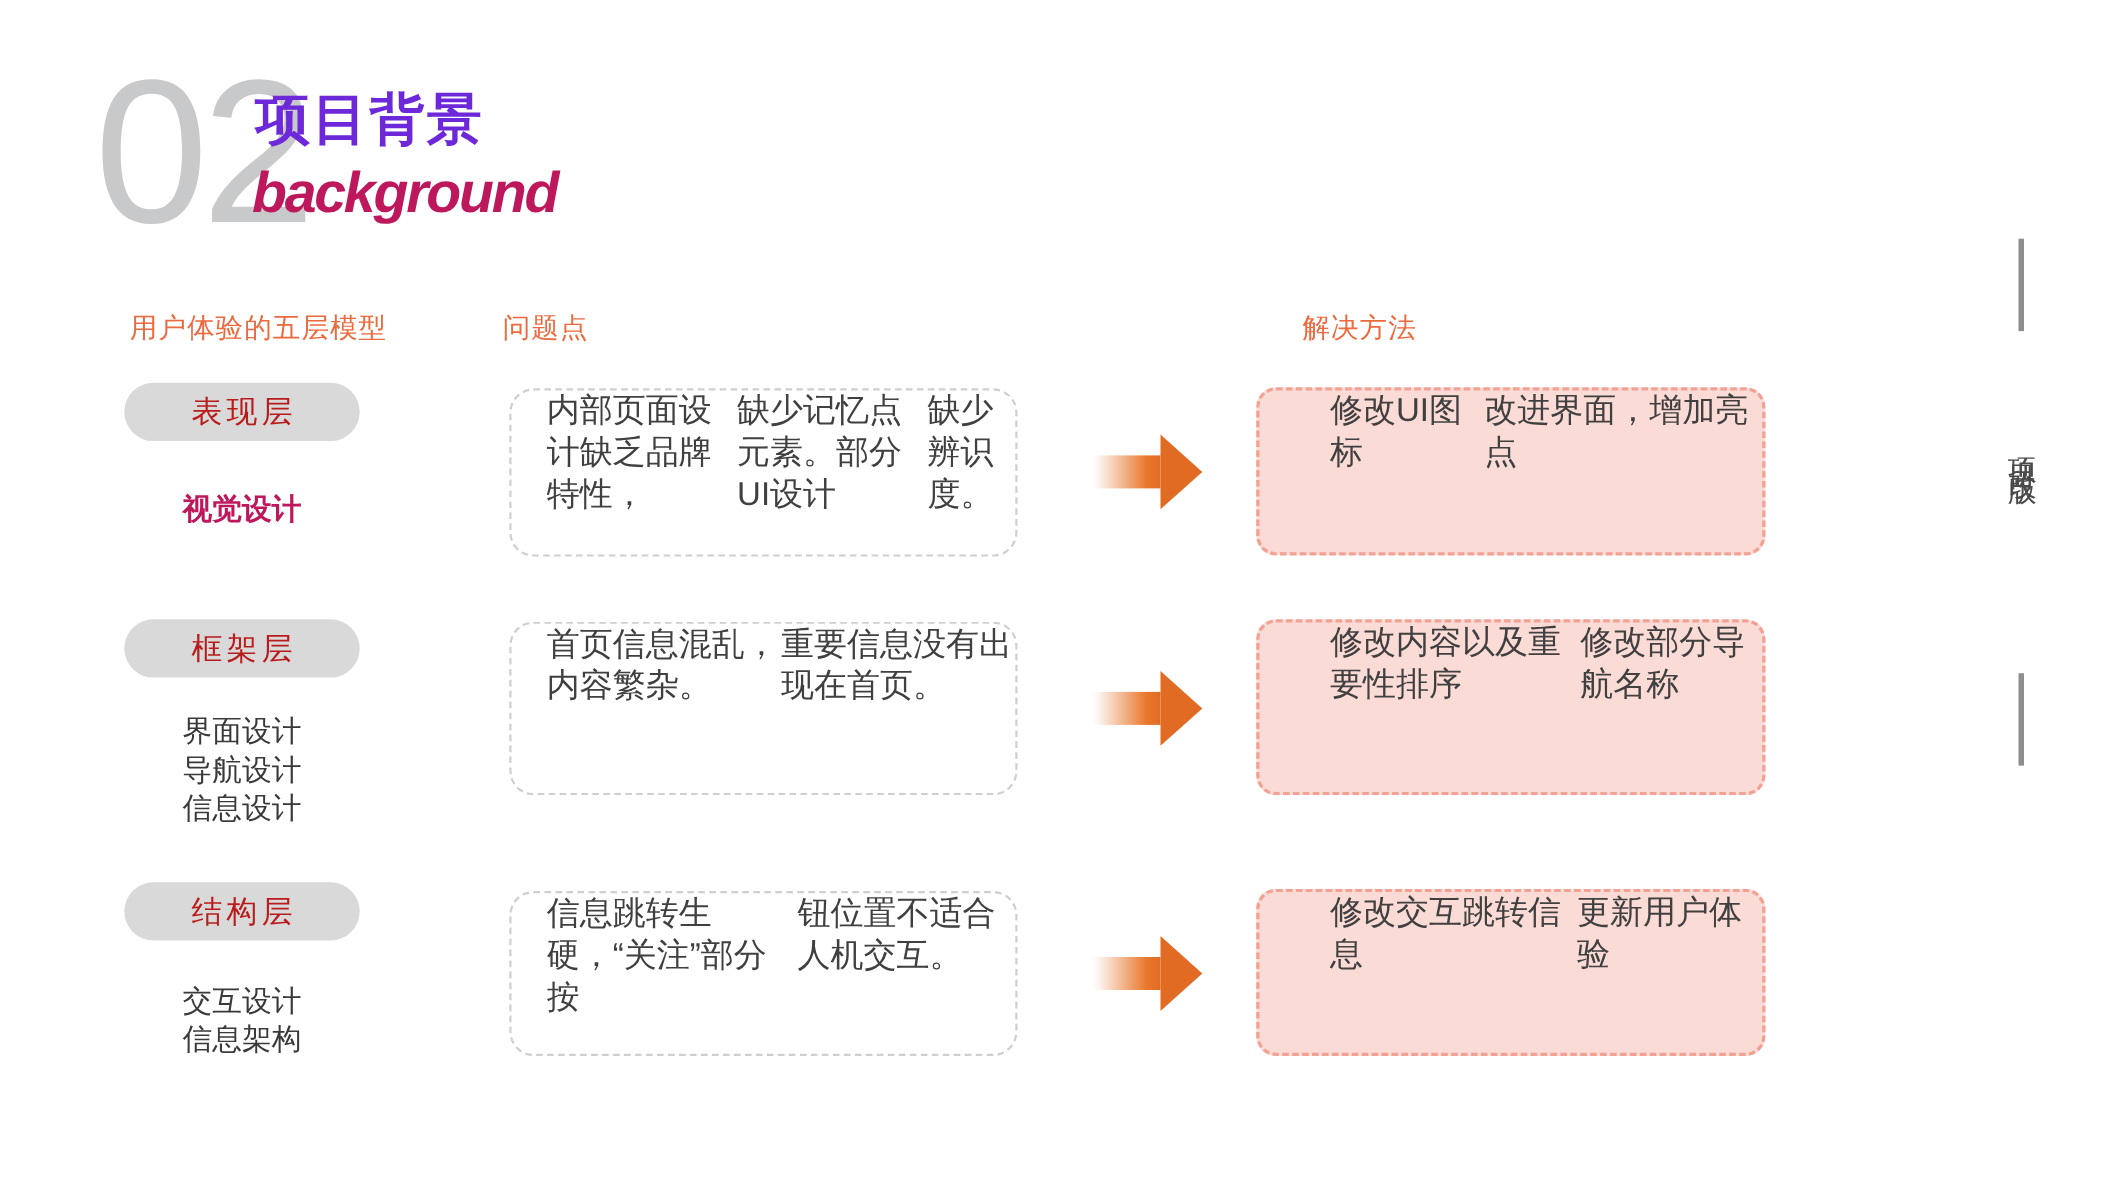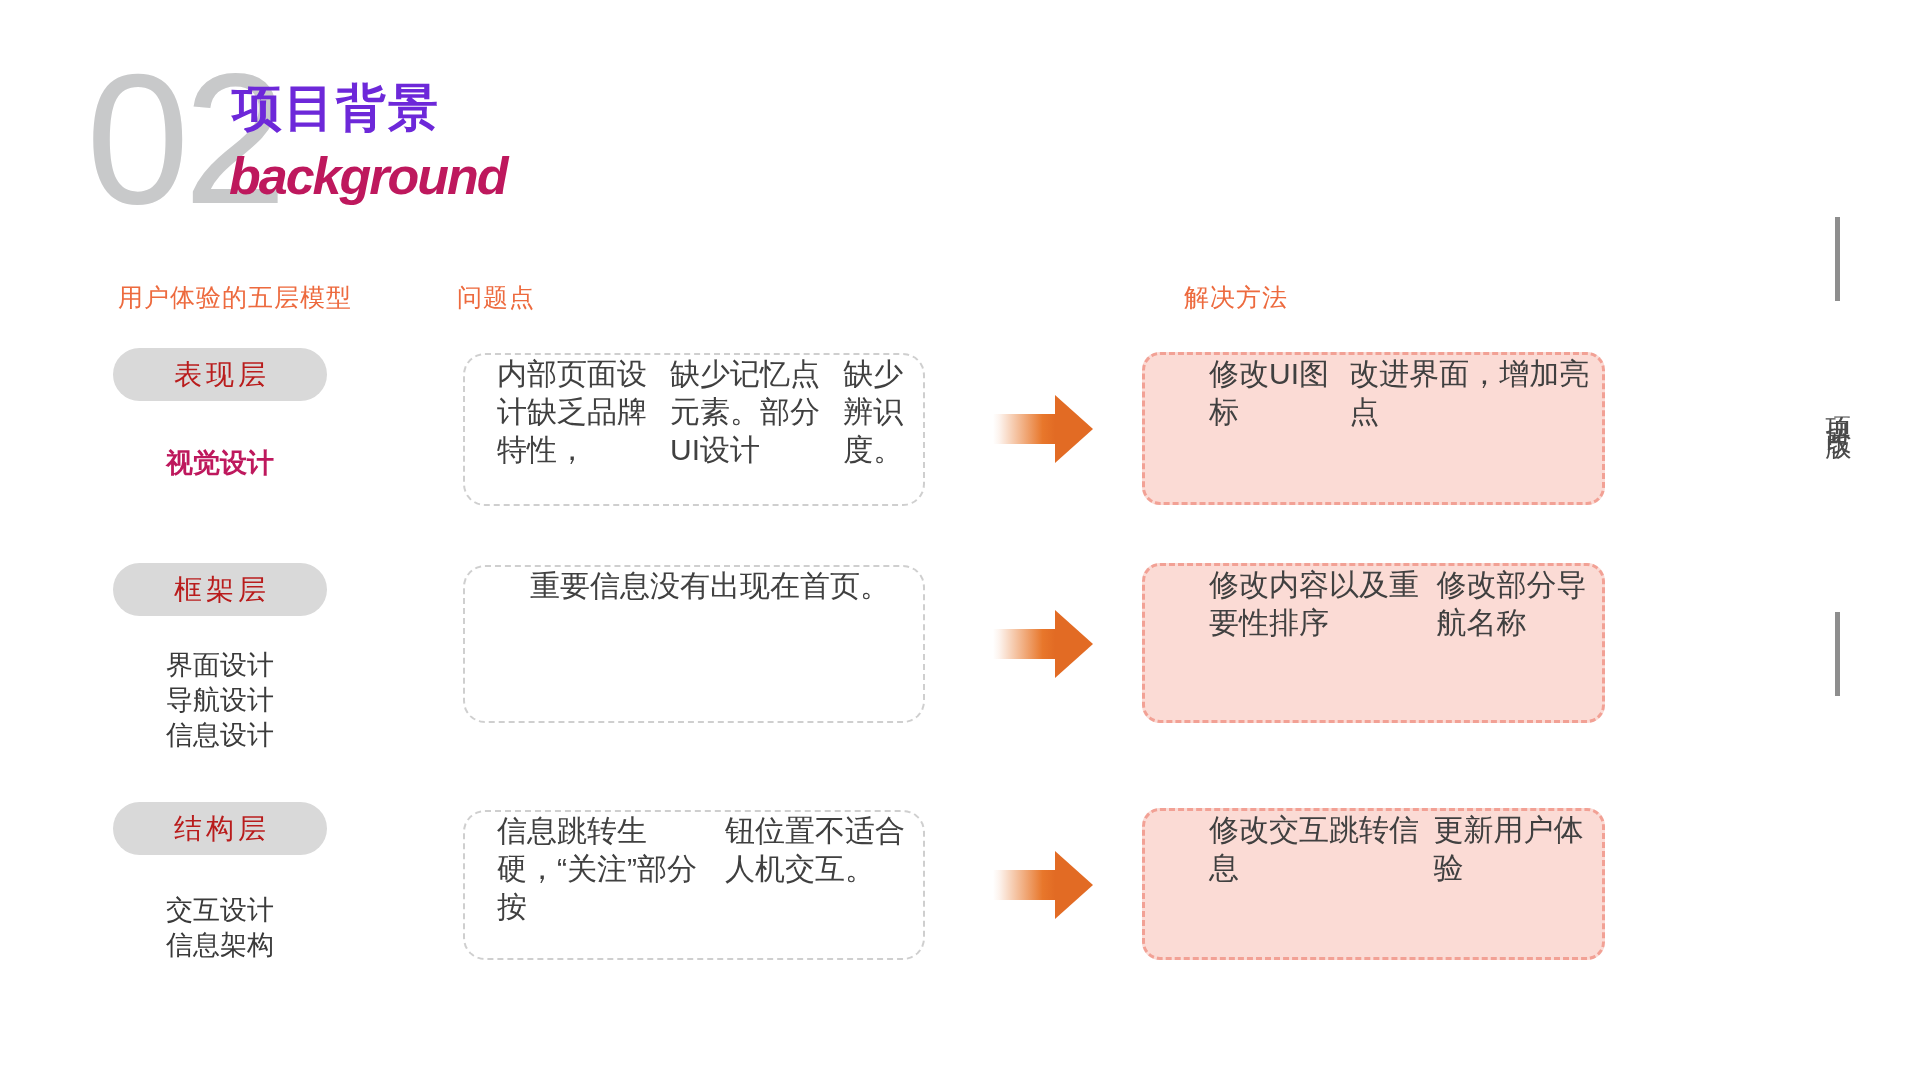--- a/index.html
+++ b/index.html
@@ -94,20 +94,21 @@
 
   <div class="pill pill-2">
     <span>框架层</span>
   </div>
   <div class="subs subs-2">
     <div>界面设计</div>
     <div>导航设计</div>
     <div>信息设计</div>
   </div>
   <div class="p-card p-2">
+    <div class="line">首页信息混乱，内容繁杂。</div>
     <div class="line">重要信息没有出现在首页。</div>
   </div>
   <div class="arrow a-2">
     <div class="shaft"></div>
     <div class="head"></div>
   </div>
   <div class="s-card s-2">
     <div class="line">修改内容以及重要性排序</div>
     <div class="line">修改部分导航名称</div>
   </div>

